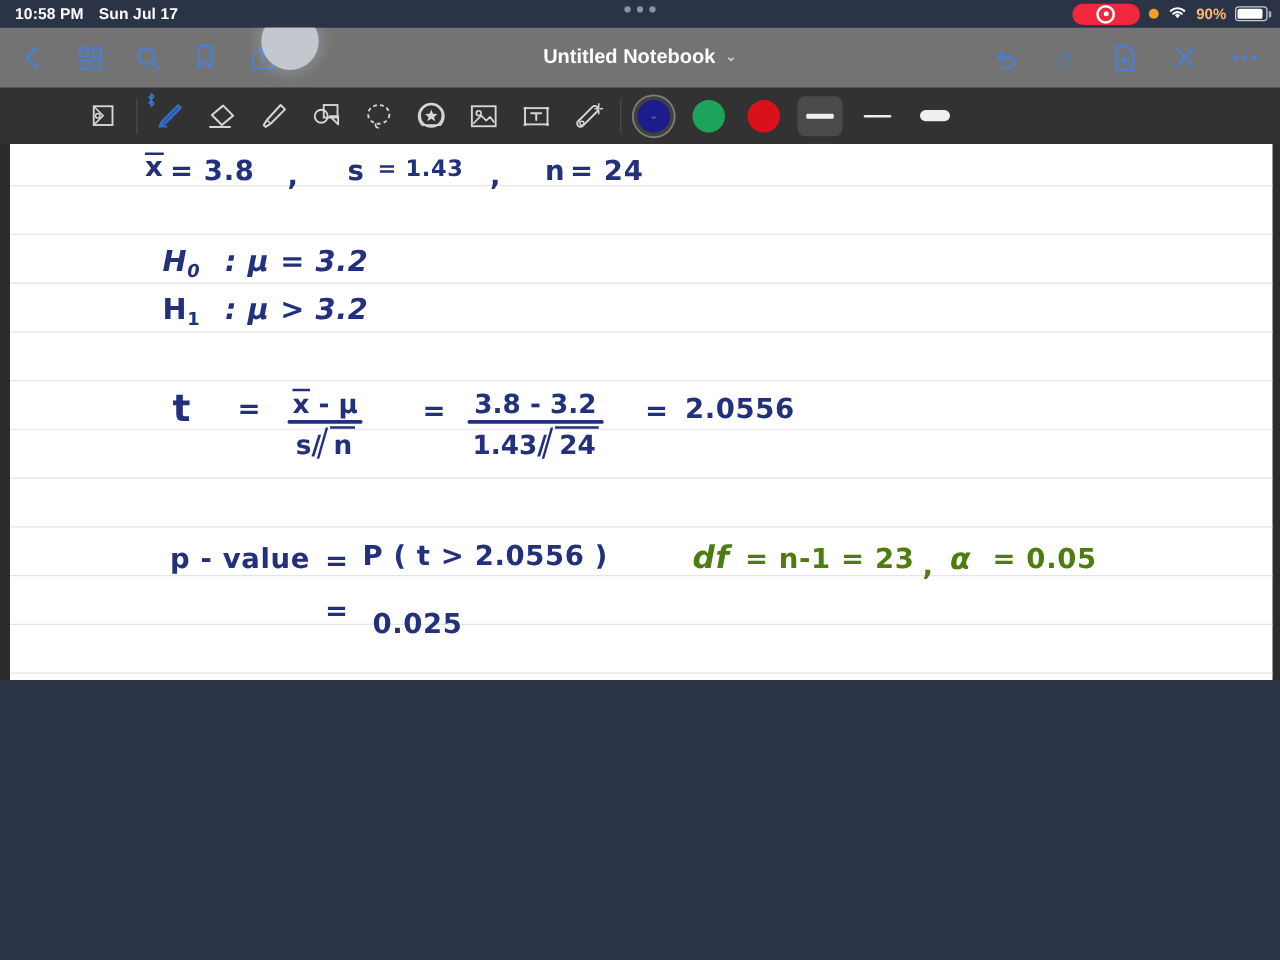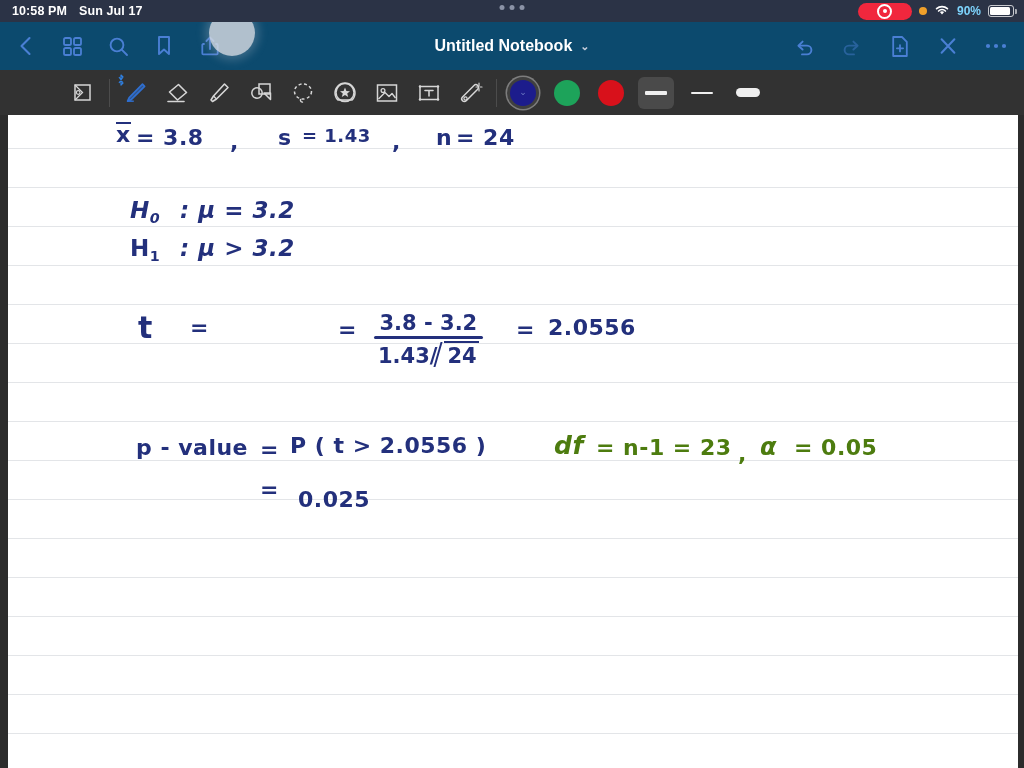--- a/index.html
+++ b/index.html
@@ -9,21 +9,21 @@
     width: 1024px;
     height: 768px;
     overflow: hidden;
     background: #2b3346;
     font-family: "Liberation Sans", sans-serif;
   }
 
   #app {
     position: relative;
     width: 1024px;
-    height: 768px;
+    height: 544px;
     overflow: hidden;
   }
 
   
   .statusbar {
     position: absolute;
     top: 0; left: 0;
     width: 1024px;
     height: 22px;
     background: #2b3346;
@@ -40,21 +40,21 @@
     font-size: 12.5px;
     font-weight: bold;
     letter-spacing: 0.1px;
   }
   .status-right {
     margin-left: auto;
     display: flex;
     align-items: center;
     gap: 7px;
     padding-right: 10px;
-    color: #7dd3fc;
+    color: #fdba74;
     font-size: 12px;
     font-weight: bold;
   }
   .rec-pill {
     width: 54px;
     height: 17px;
     border-radius: 9px;
     background: #f1273d;
     display: flex;
     align-items: center;
@@ -121,21 +121,21 @@
     border-radius: 50%;
     background: #8b93a6;
   }
 
   
   .navbar {
     position: absolute;
     top: 22px; left: 0;
     width: 1024px;
     height: 48px;
-    background: #0c4a6e;
+    background: #737373;
     display: flex;
     align-items: center;
     z-index: 20;
   }
   .nav-left {
     display: flex;
     align-items: center;
     gap: 22px;
     padding-left: 14px;
   }
@@ -614,20 +614,29 @@
         <span class="hw slant" style="left:172px; top:82px; font-size:23px;">:   μ = 3.2</span>
 
         <span class="hw" style="left:122px; top:120px; font-size:23px;">
           <span>H</span><span class="sub">1</span>
         </span>
         <span class="hw slant" style="left:172px; top:120px; font-size:23px;">:   μ &gt; 3.2</span>
 
         <span class="hw" style="left:130px; top:195px; font-size:30px;">t</span>
         <span class="hw" style="left:182px; top:200px; font-size:22px;">=</span>
 
+        <div class="frac" style="left:222px; top:196px; font-size:21px;">
+          <span class="num">
+            <span class="overbar">x</span><span> - μ</span>
+          </span>
+          <span class="line"></span>
+          <span class="den">
+            <span>s/</span><span class="sqrt">n</span>
+          </span>
+        </div>
 
         <span class="hw" style="left:330px; top:202px; font-size:22px;">=</span>
 
         <div class="frac" style="left:366px; top:196px; font-size:21px;">
           <span class="num">3.8 - 3.2</span>
           <span class="line"></span>
           <span class="den">
             <span>1.43/</span><span class="sqrt">24</span>
           </span>
         </div>

